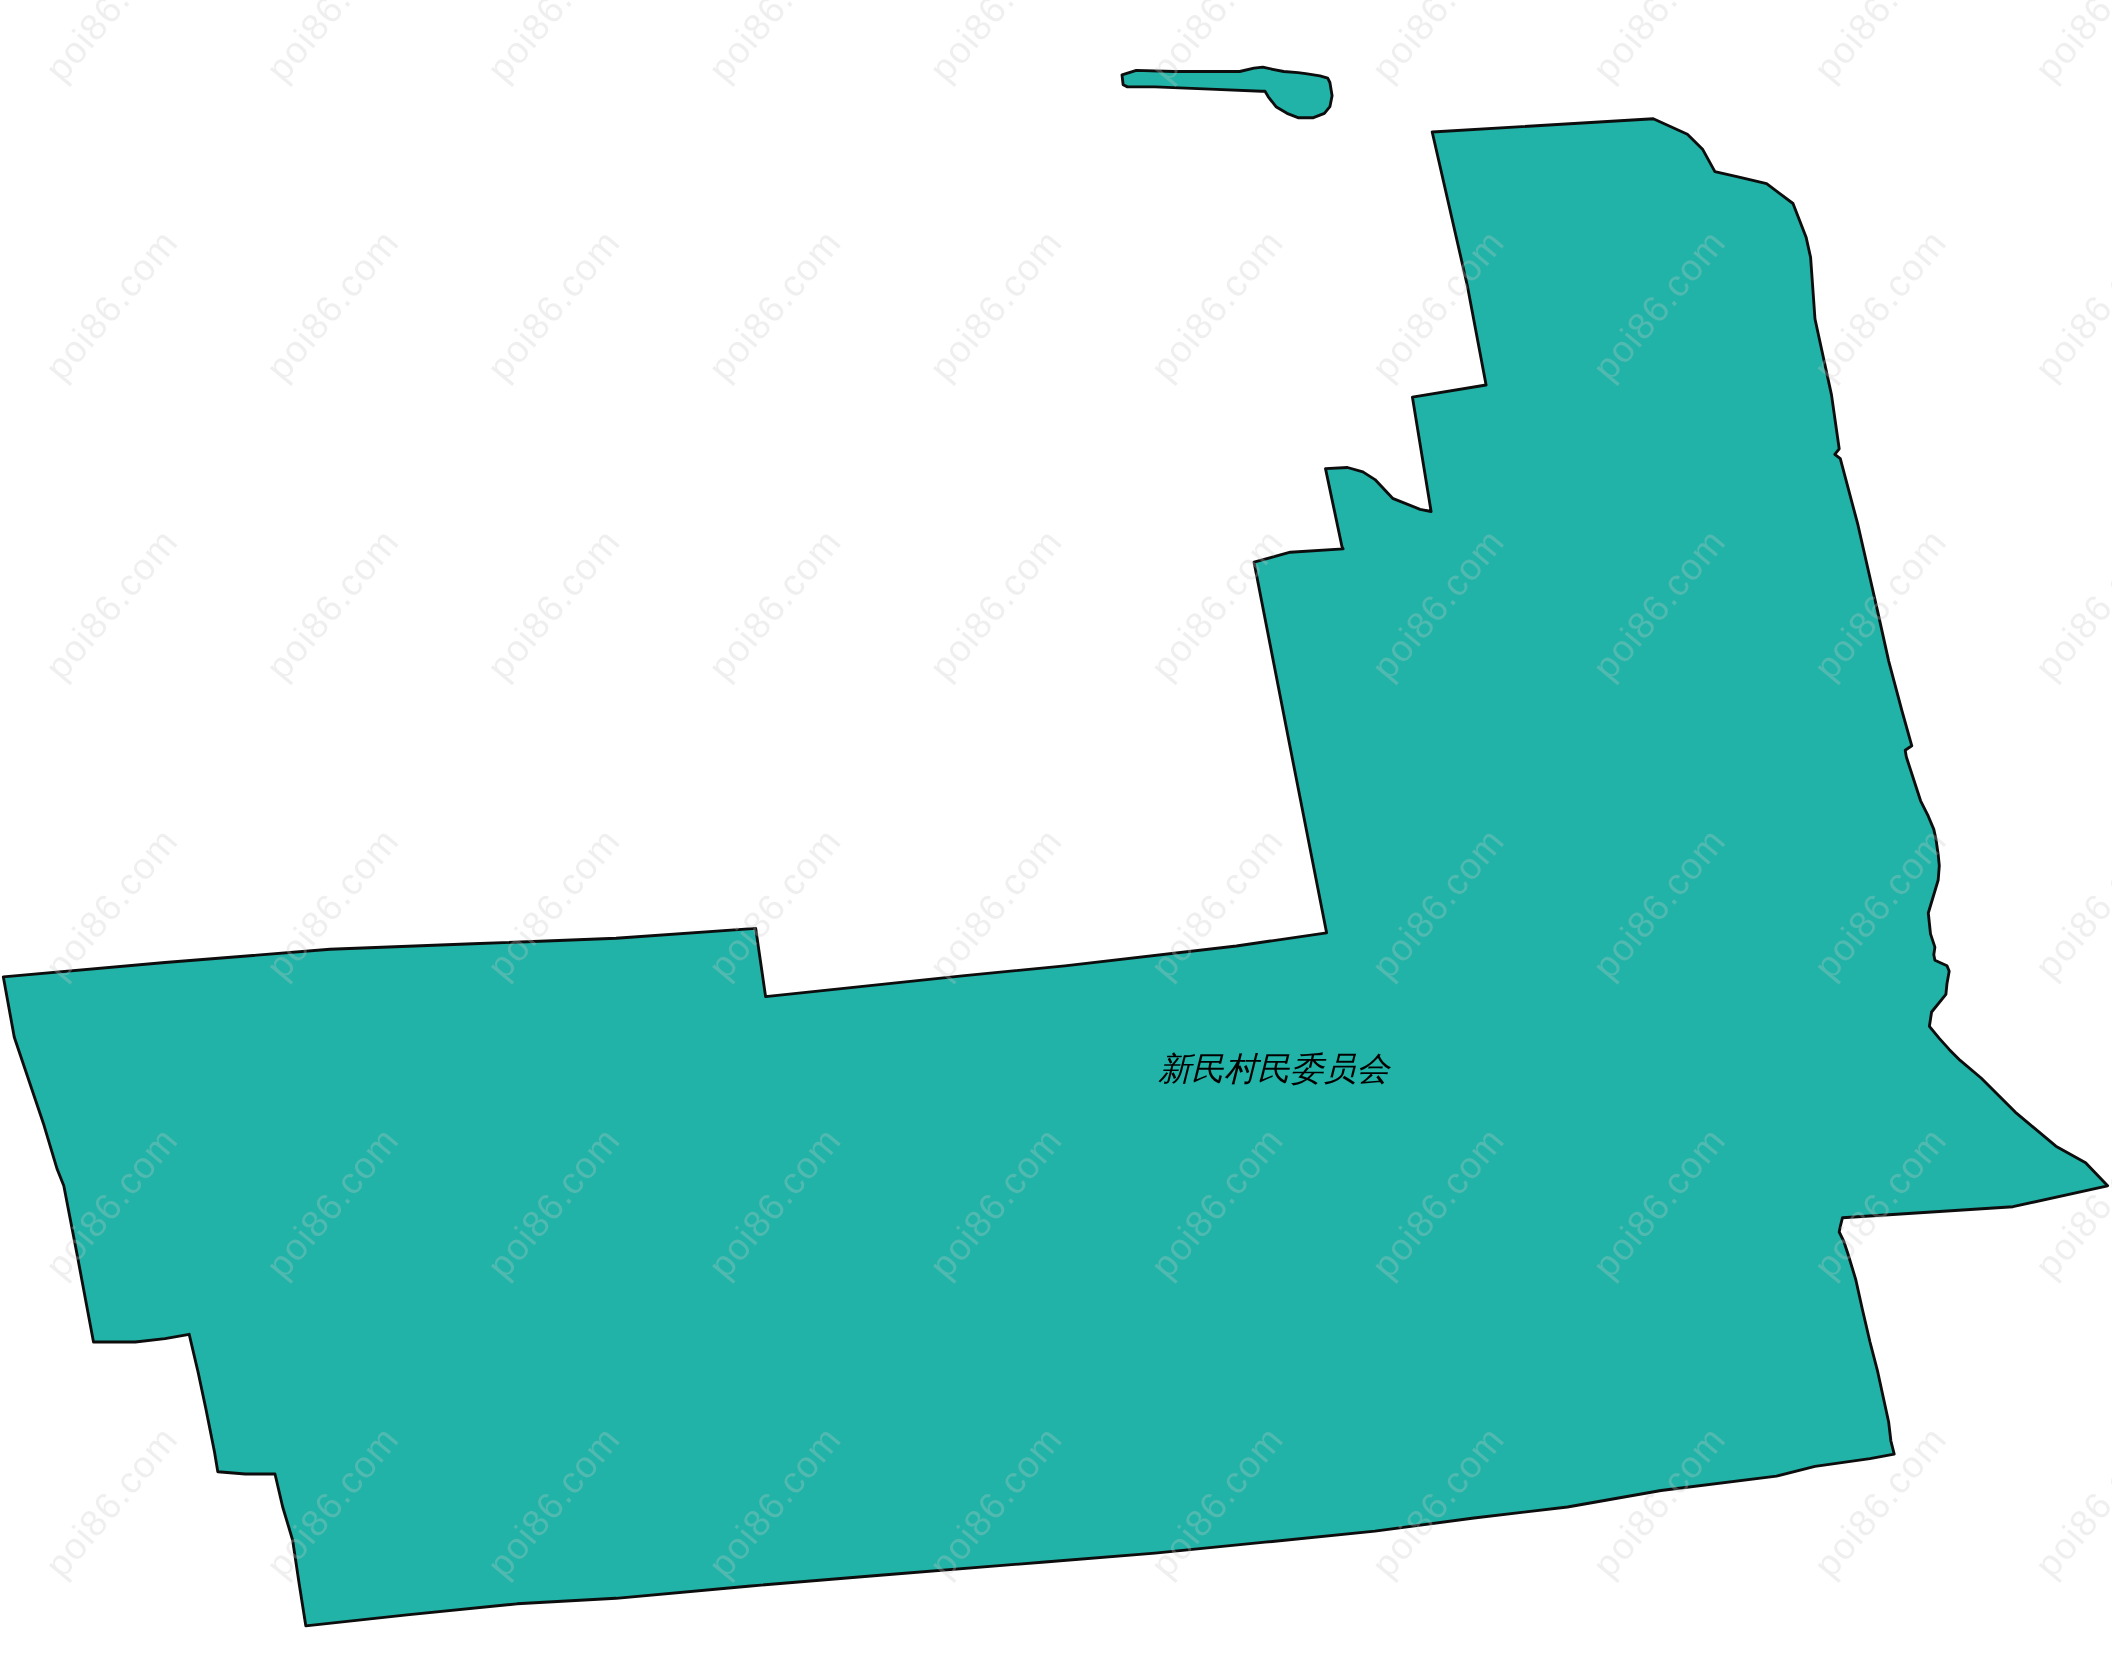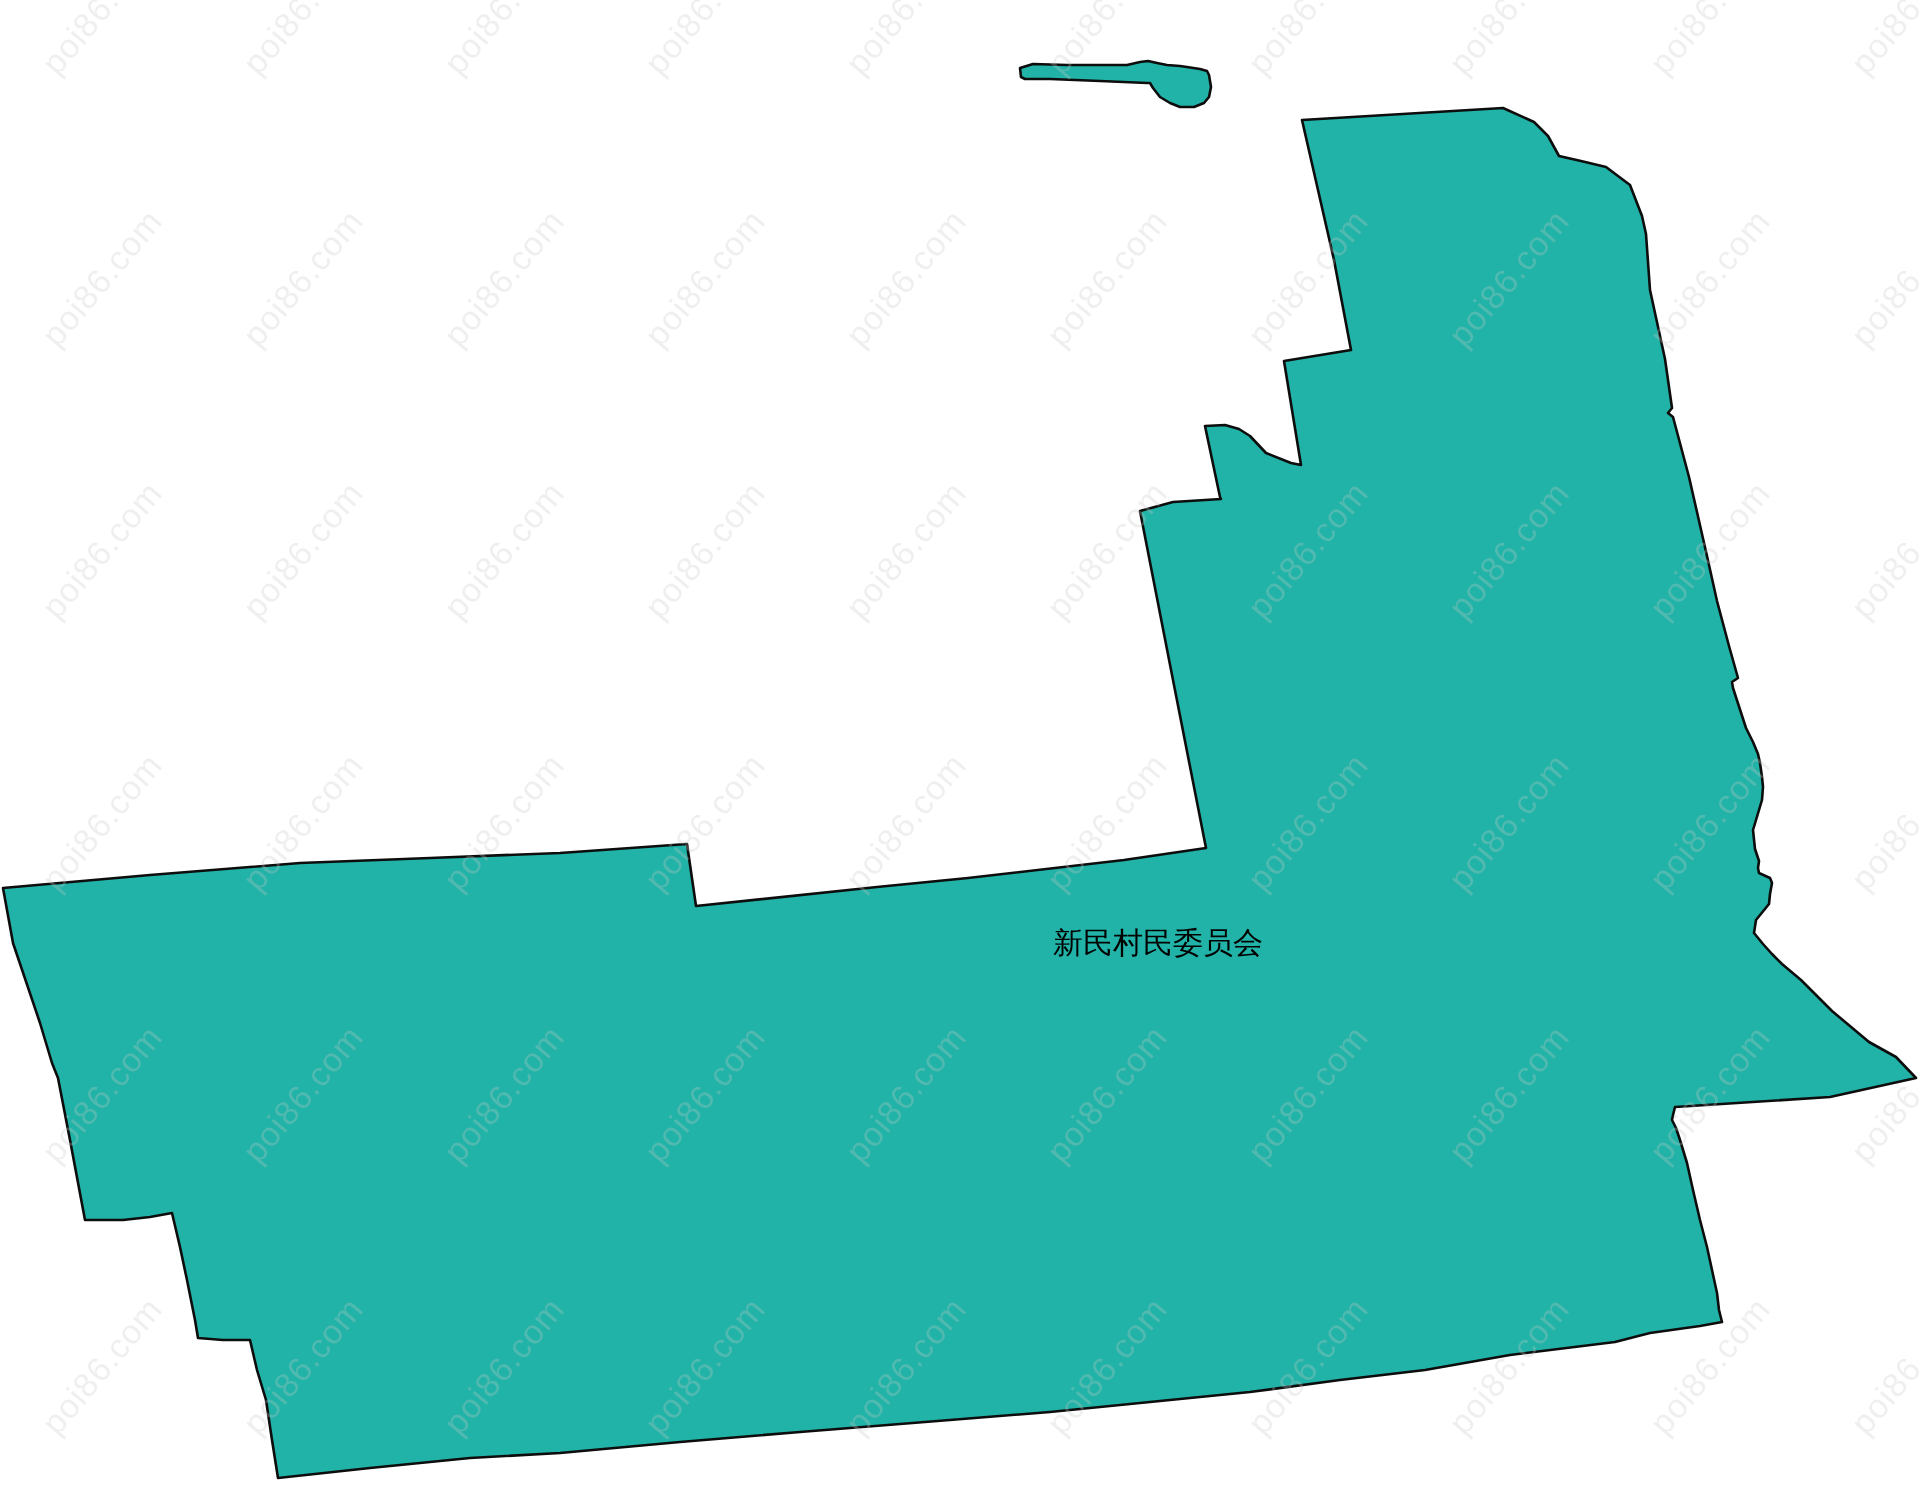--- a/index.html
+++ b/index.html
@@ -54,27 +54,28 @@
     left: 10px;
     top: 12px;
     z-index: 2;
     font-size: 36px;
     font-weight: 500;
     color: #000000;
   }
   #region-label {
     position: absolute;
     left: 1158px;
-    top: 943px;
+    top: 972px;
     z-index: 2;
     transform: translate(-50%, -50%);
     font-size: 30px;
     font-weight: 400;
     color: #000000;
     white-space: nowrap;
+    font-style: italic;
   }
 </style>
 </head>
 <body>
 
 <div id="stage">
 
   <svg id="map-svg" width="1920" height="1507" viewBox="0 0 1920 1507">
     <path class="region-shape" d="M1302,120 L1503,108 L1534,122 L1548,136 L1559,156 L1581,161 L1606,167 L1630,185 L1642,216 L1646,234 L1650,290 L1665,359 L1672,408 L1668,413 L1673,417 L1689,477 L1707,556 L1717,601 L1729,646 L1738,678 L1732,682 L1733,688 L1746,728 L1753,742 L1758,754 L1760,763 L1762,777 L1763,787 L1762,800 L1753,830 L1755,849 L1759,861 L1758,868 L1759,873 L1770,878 L1772,883 L1770,894 L1769,904 L1756,920 L1754,933 L1763,944 L1772,954 L1782,964 L1801,980 L1832,1011 L1869,1042 L1896,1057 L1916,1078 L1830,1097 L1675,1107 L1673,1115 L1672,1120 L1676,1128 L1680,1140 L1687,1163 L1693,1190 L1700,1220 L1707,1247 L1712,1270 L1717,1293 L1719,1310 L1722,1322 L1700,1326 L1650,1333 L1615,1342 L1510,1355 L1425,1370 L1340,1380 L1250,1392 L1150,1402 L1050,1412 L950,1420 L800,1432 L680,1442 L560,1453 L470,1458 L370,1468 L278,1478 L272,1440 L266,1400 L257,1370 L250,1340 L223,1340 L198,1338 L195,1320 L187,1280 L180,1247 L172,1213 L150,1217 L123,1220 L85,1220 L70,1140 L58,1078 L52,1063 L40,1023 L13,943 L3,888 L150,875 L300,863 L430,858 L560,853 L687,844 L696,906 L877,887 L968,878 L1124,860 L1206,848 L1173,680 L1140,511 L1173,502 L1221,499 L1220,497 L1205,426 L1225,425 L1239,429 L1250,436 L1266,453 L1291,463 L1301,465 L1284,361 L1351,350 L1334,260 Z"></path>
     <path class="region-shape" d="M1020,68 L1033,64 L1067,65 L1100,65 L1127,65 L1140,62 L1148,61 L1157,63 L1167,65 L1180,66 L1187,67 L1200,69 L1207,71 L1209,75 L1211,87 L1209,97 L1204,103 L1194,107 L1180,107 L1170,103 L1160,97 L1153,88 L1150,83 L1147,83 L1100,81 L1050,79 L1025,79 L1021,77 Z"></path>

